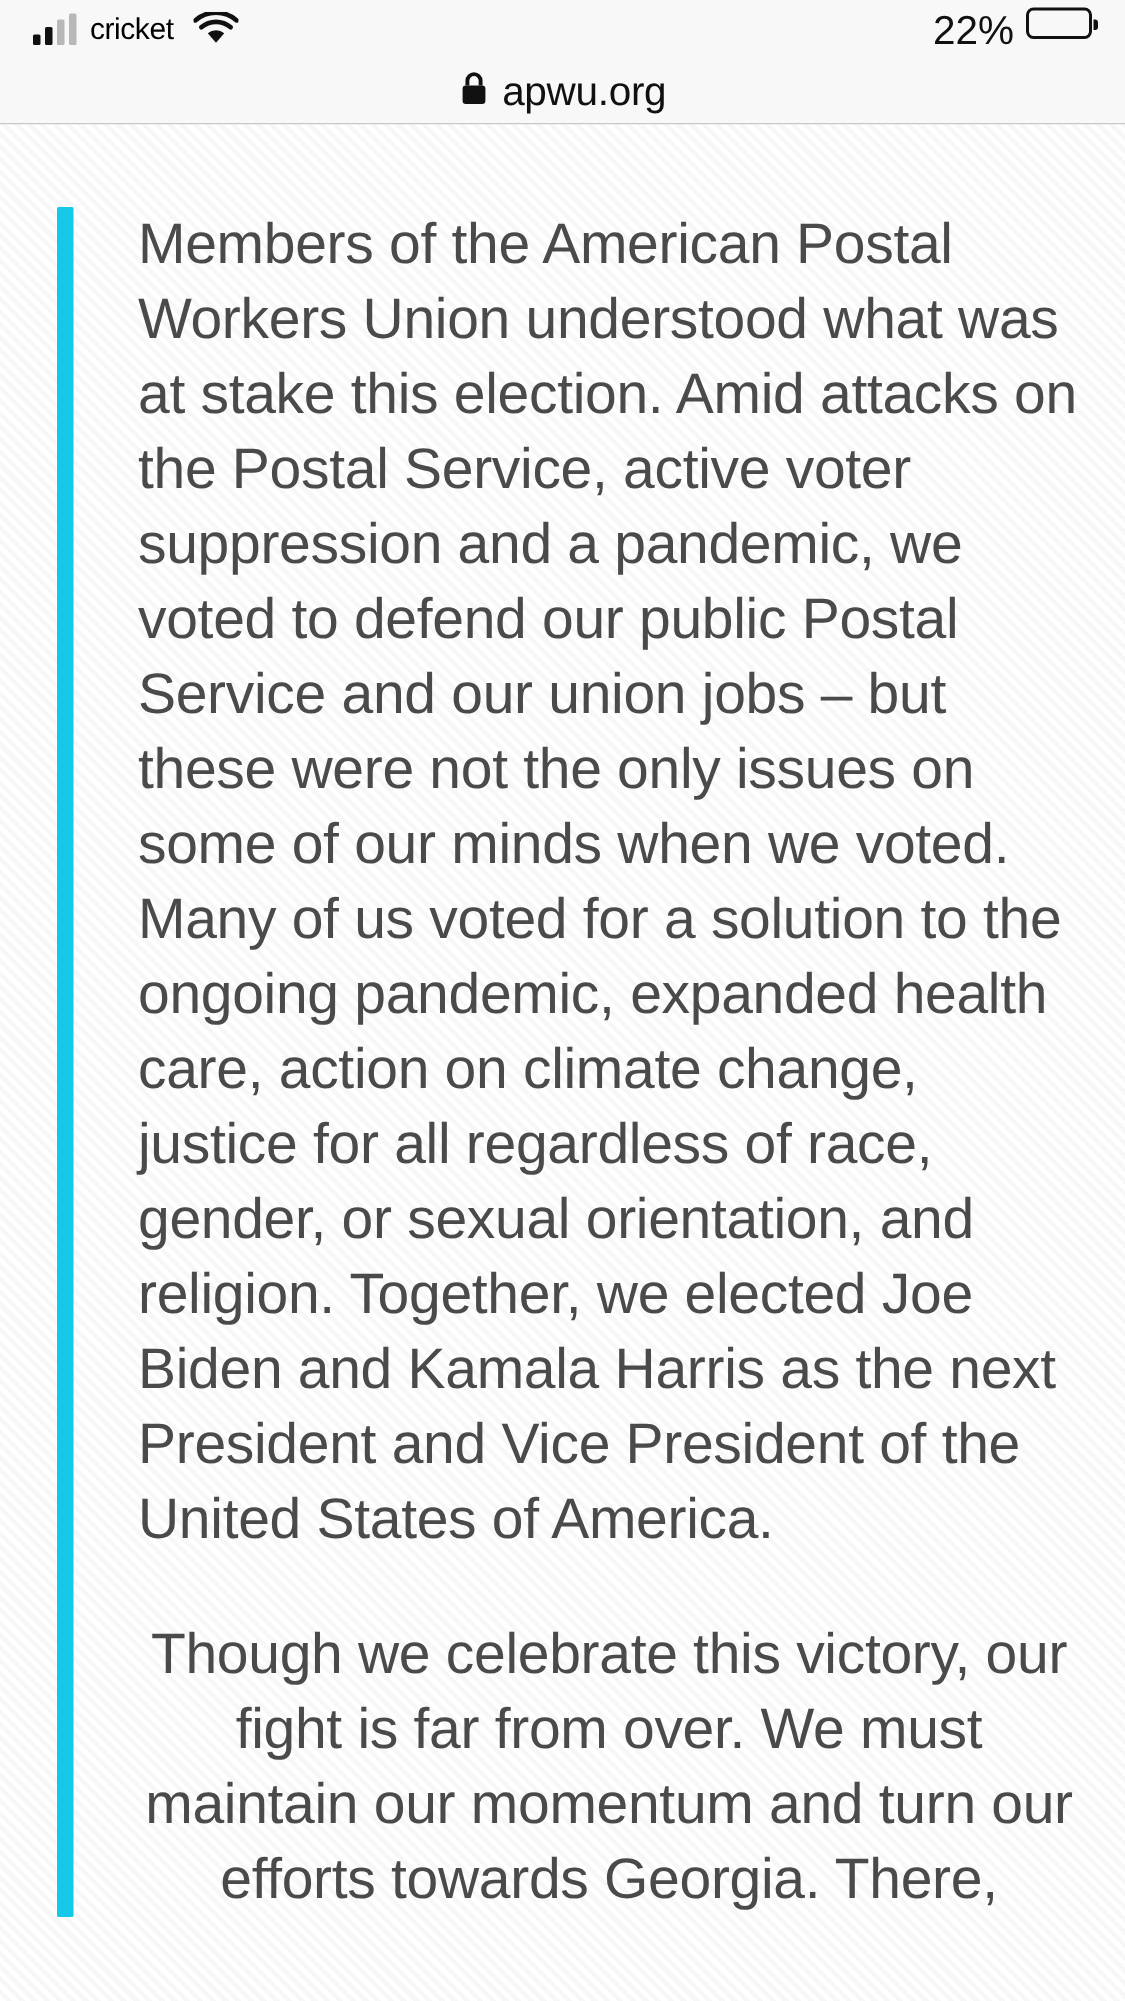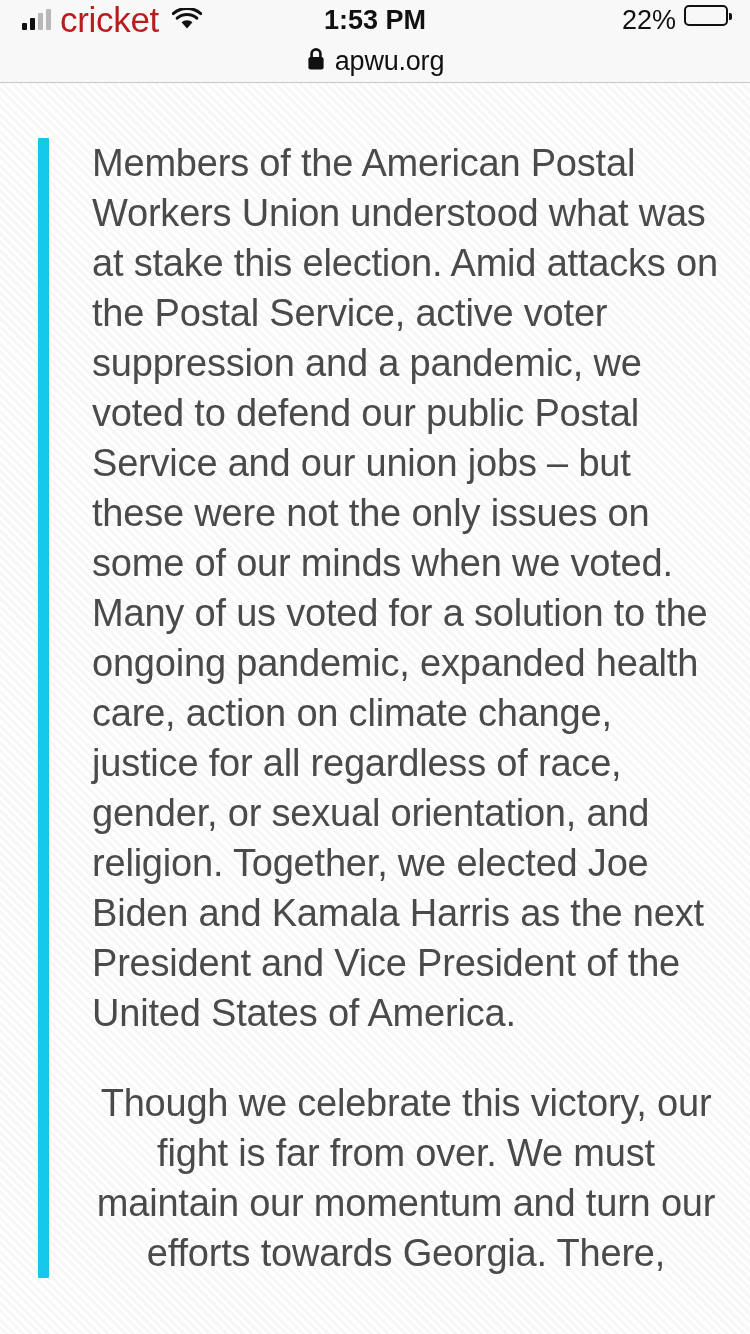--- a/index.html
+++ b/index.html
@@ -39,22 +39,22 @@
     display: block;
     width: 5px;
     background: #111;
     border-radius: 1px;
   }
   .signal-bars i:nth-child(1) { height: 7px; }
   .signal-bars i:nth-child(2) { height: 12px; }
   .signal-bars i:nth-child(3) { height: 17px; background: #b8b8b8; }
   .signal-bars i:nth-child(4) { height: 21px; background: #b8b8b8; }
   .carrier {
-    font-size: 35px;
-    color: #b91c1c;
+    font-size: 20px;
+    color: #000000;
     letter-spacing: -0.3px;
   }
   .wifi-icon {
     margin-left: 4px;
     margin-top: 2px;
   }
   .status-center {
     position: absolute;
     left: 0;
     right: 0;
@@ -176,21 +176,20 @@
     <span class="carrier">cricket</span>
     <span class="wifi-icon">
       <svg width="30" height="22" viewBox="0 0 30 22">
         <path d="M15 20.5 L9.5 14.2 A8.6 8.6 0 0 1 20.5 14.2 Z" fill="#111"></path>
         <path d="M5.2 10.2 A15 15 0 0 1 24.8 10.2" stroke="#111" stroke-width="3.1" fill="none" stroke-linecap="round"></path>
         <path d="M1.2 5.6 A21 21 0 0 1 28.8 5.6" stroke="#111" stroke-width="3.1" fill="none" stroke-linecap="round"></path>
       </svg>
     </span>
   </div>
 
-  <div class="status-center">1:53 PM</div>
 
   <div class="status-right">
     <span class="battery-pct">22%</span>
     <span class="battery">
       <span class="fill" id="battery-fill" style="width: 22%;"></span>
     </span>
   </div>
 </div>
 
 <div class="url-bar">

